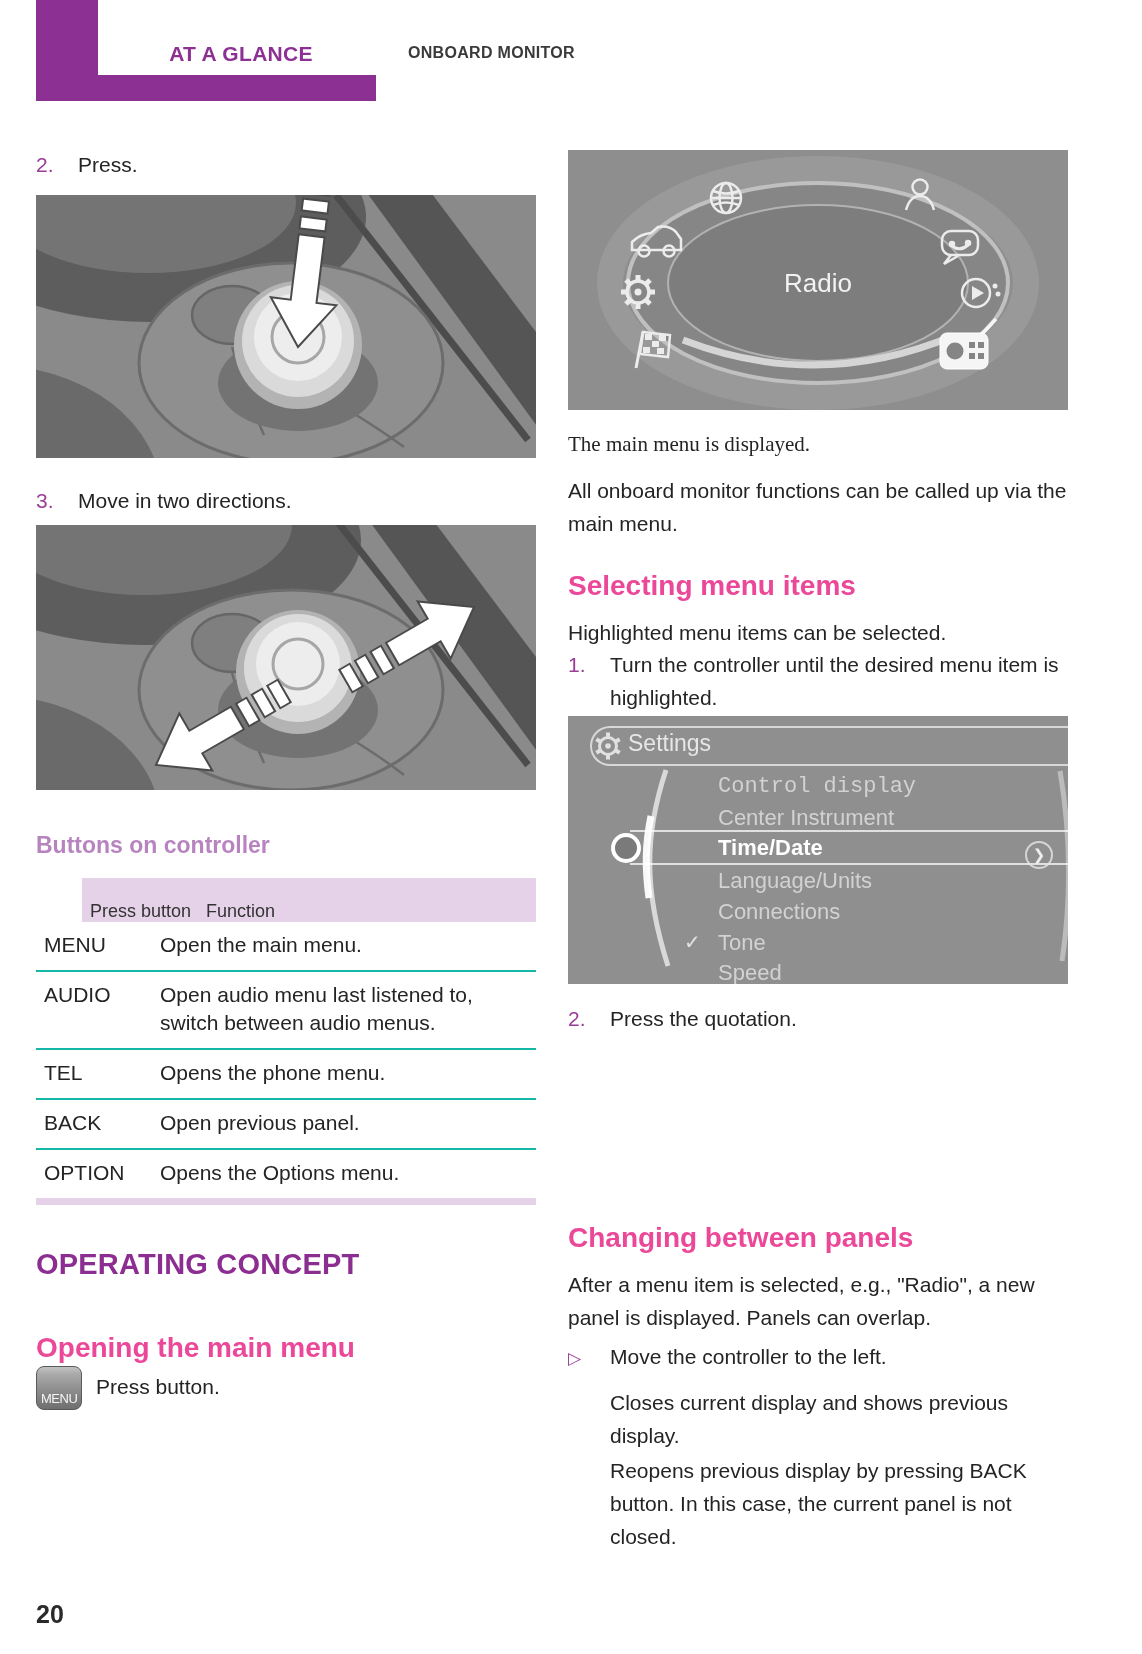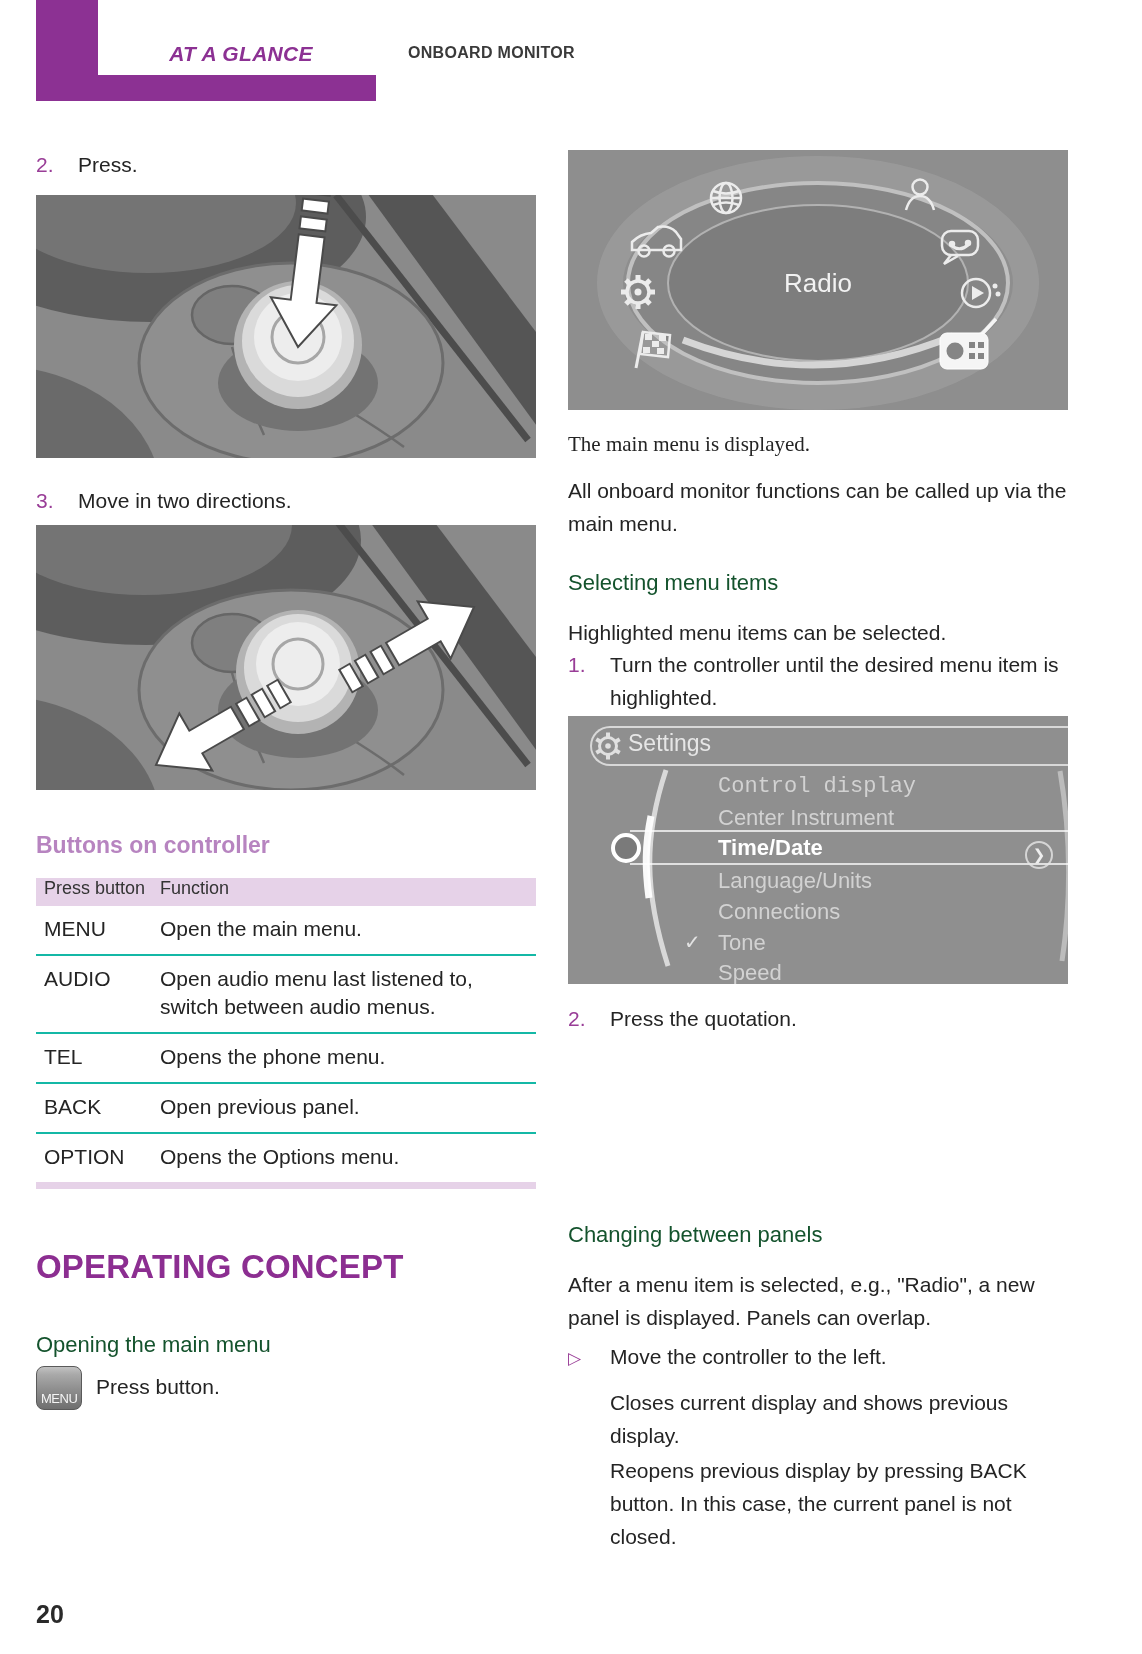--- a/index.html
+++ b/index.html
@@ -1,34 +1,34 @@
 <!DOCTYPE html>
 <html><head>
 <meta charset="utf-8">
 <style>
   html,body{margin:0;padding:0;background:#fff;}
   #page{position:relative;width:1142px;height:1654px;background:#fff;overflow:hidden;
         font-family:"Liberation Sans",sans-serif;color:#242424;}
   .abs{position:absolute;}
   
-  .tab-frame{left:36px;top:0;width:340px;height:101px;background:#8c3193;font-style:italic;}
+  .tab-frame{left:36px;top:0;width:340px;height:101px;background:#8c3193;}
   .tab-inner{left:62px;top:0;width:286px;height:75px;background:#fff;display:flex;align-items:flex-end;justify-content:center;padding-bottom:9px;box-sizing:border-box;}
   .tab-title{color:#8c3193;font-size:21px;font-weight:bold;letter-spacing:.3px;}
   .chapter{left:408px;top:44px;font-size:16px;font-weight:bold;color:#3a3a3a;letter-spacing:.3px;}
   
   .body-t{font-size:21px;line-height:33px;color:#242424;}
   .step{display:flex;}
   .step .num{width:42px;flex:0 0 42px;color:#993d97;}
   .step .tri{width:42px;flex:0 0 42px;color:#993d97;font-size:17px;padding-top:2px;}
-  .h-dark{color:#14532d;font-size:22px;font-weight:normal;}
+  .h-dark{color:#ec4899;font-size:28px;font-weight:bold;}
   .h-light{color:#b784c0;font-size:23px;font-weight:bold;}
-  .h-big{color:#8c2e91;font-size:33px;font-weight:bold;letter-spacing:.2px;}
+  .h-big{color:#8c2e91;font-size:29px;font-weight:bold;letter-spacing:.2px;}
   
   .tbl{left:36px;top:878px;width:500px;}
-  .tbl-head{display:flex;align-items:flex-start;height:28px;background:#e6d2e8;font-size:18px;color:#333;}
+  .tbl-head{display:flex;align-items:flex-end;height:44px;background:#e6d2e8;font-size:18px;color:#333;margin-left:46px;}
   .tbl-head .c1{width:124px;padding-left:8px;box-sizing:border-box;}
   .tbl-row{display:flex;padding:9px 0 11px;font-size:21px;line-height:28px;}
   .tbl-row + .tbl-row{border-top:2px solid #14b8a6;}
   .tbl-row .c1{width:124px;flex:0 0 124px;padding-left:8px;box-sizing:border-box;}
   .tbl-row .c2{flex:1;padding-right:6px;}
   .tbl-bar{height:7px;background:#e6d2e8;margin-top:0;}
   
   .photo{background:#8a8a8a;overflow:hidden;}
   
   .menu-key{left:36px;top:1366px;width:46px;height:44px;border-radius:8px;border:1px solid #5a5a5a;

